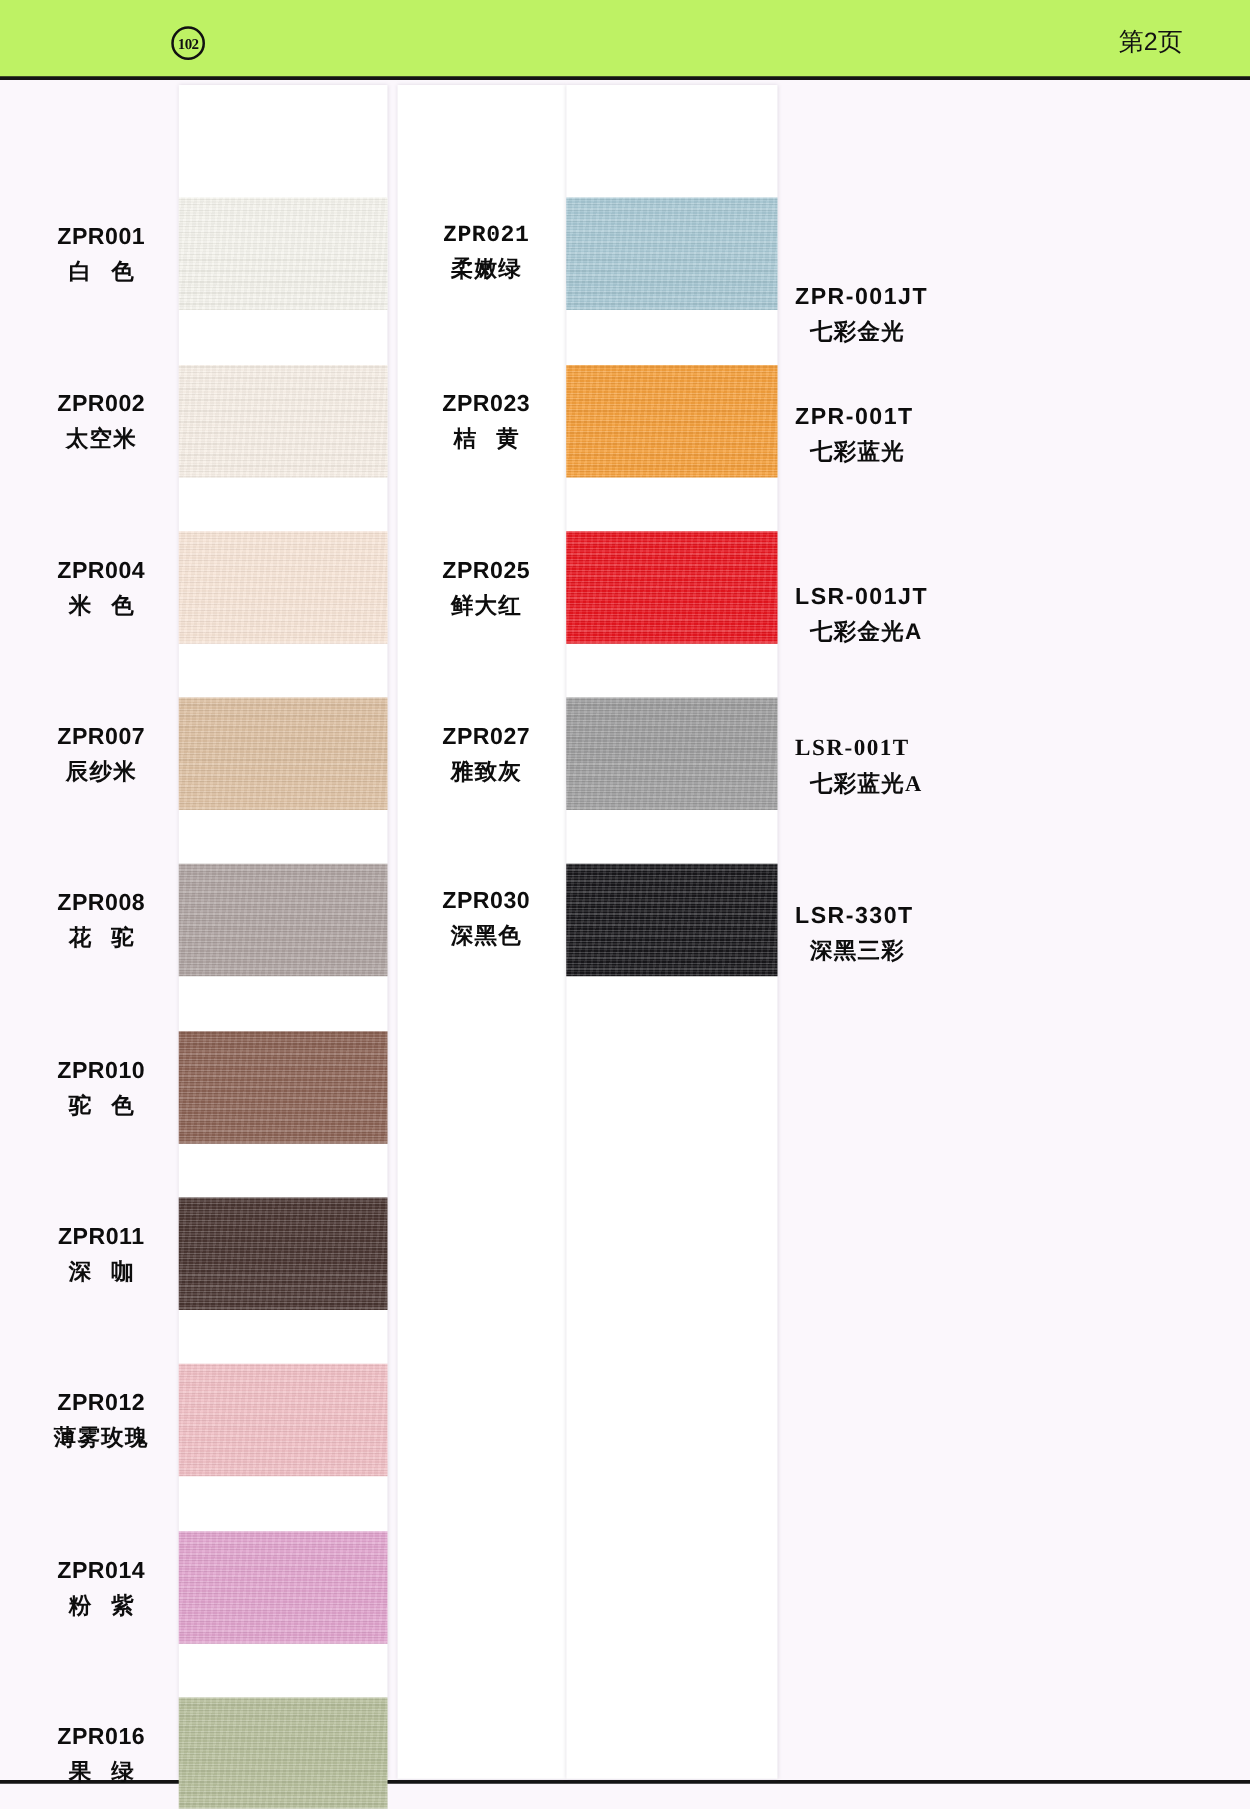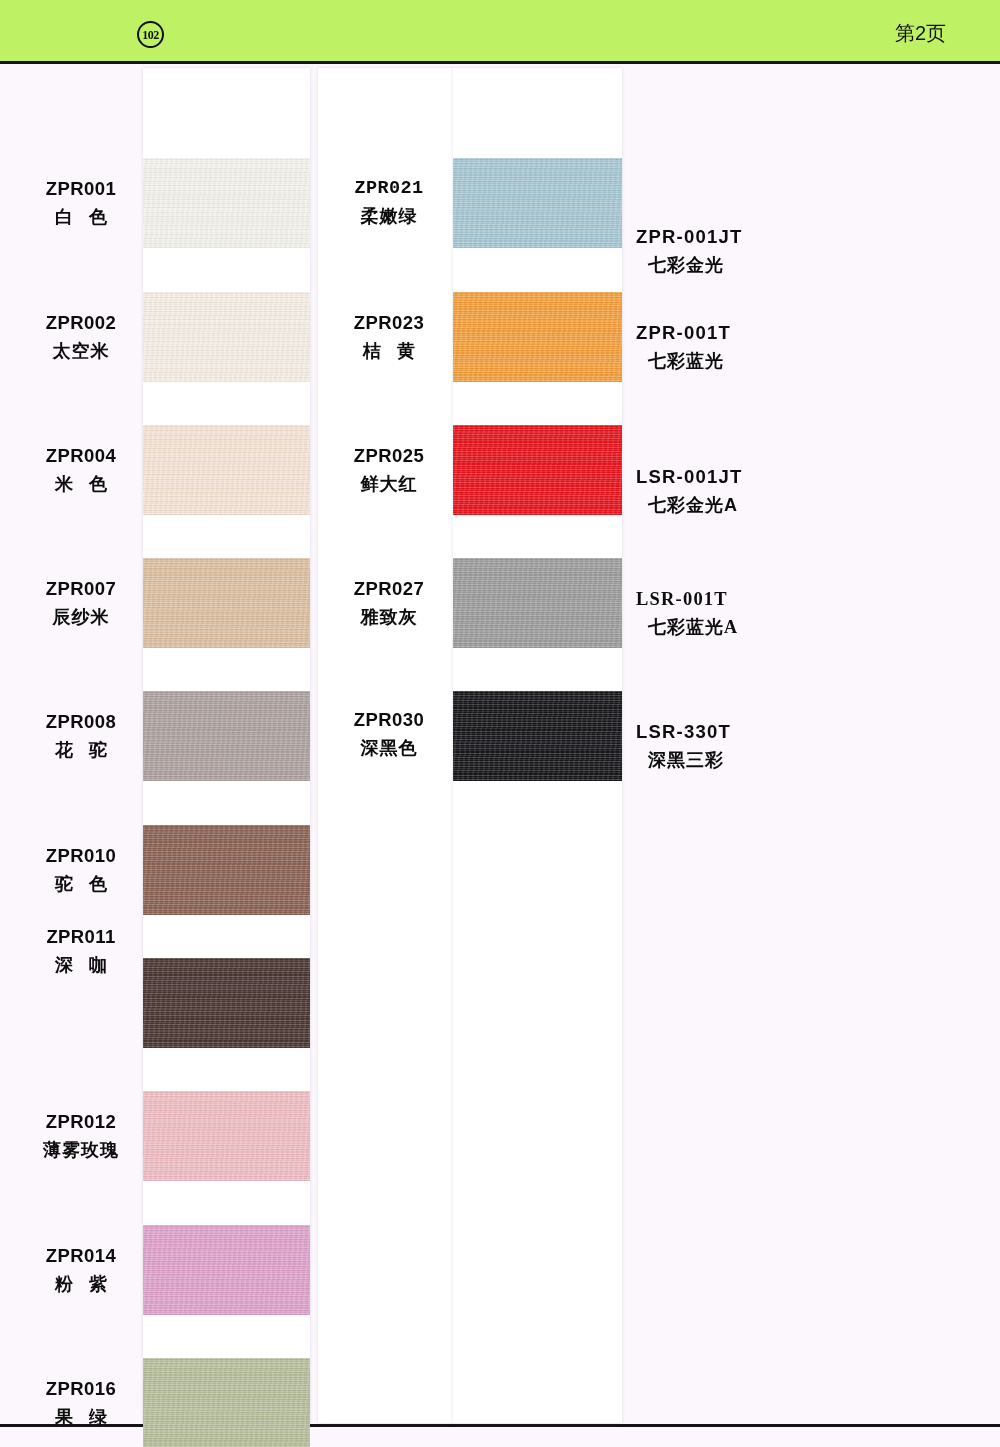--- a/index.html
+++ b/index.html
@@ -149,21 +149,21 @@
     <div class="label lab-col1" style="top: 713px;">
       <div class="code">ZPR008</div>
       <div class="name sp2">花驼</div>
     </div>
     <div class="swatch sw-col1" style="left: 143px; top: 825px; height: 90px; background-color: rgb(139, 98, 84);"></div>
     <div class="label lab-col1" style="top: 847px;">
       <div class="code">ZPR010</div>
       <div class="name sp2">驼色</div>
     </div>
     <div class="swatch sw-col1" style="left: 143px; top: 958px; height: 90px; background-color: rgb(74, 54, 50);"></div>
-    <div class="label lab-col1" style="top: 928px;">
+    <div class="label lab-col1" style="top: 980px;">
       <div class="code">ZPR011</div>
       <div class="name sp2">深咖</div>
     </div>
     <div class="swatch sw-col1" style="left: 143px; top: 1091px; height: 90px; background-color: rgb(240, 190, 196);"></div>
     <div class="label lab-col1" style="top: 1113px;">
       <div class="code">ZPR012</div>
       <div class="name sp0">薄雾玫瑰</div>
     </div>
     <div class="swatch sw-col1" style="left: 143px; top: 1225px; height: 90px; background-color: rgb(224, 163, 205);"></div>
     <div class="label lab-col1" style="top: 1247px;">

